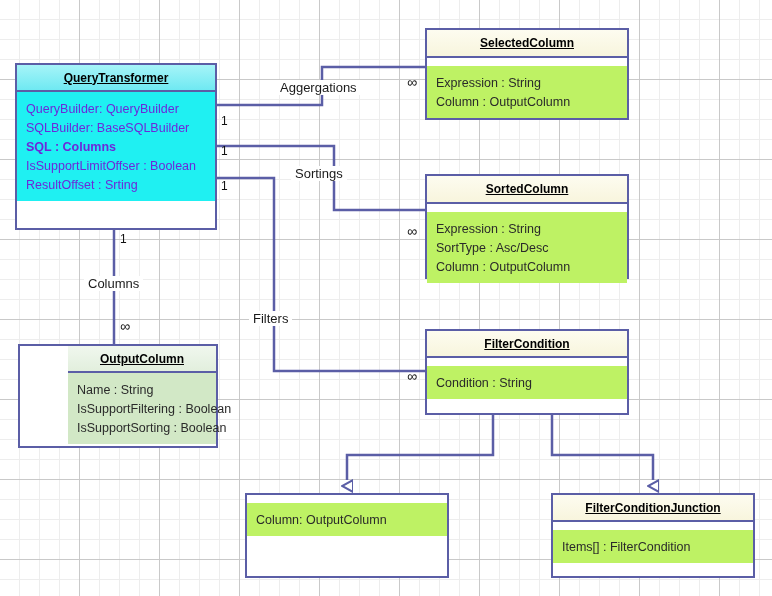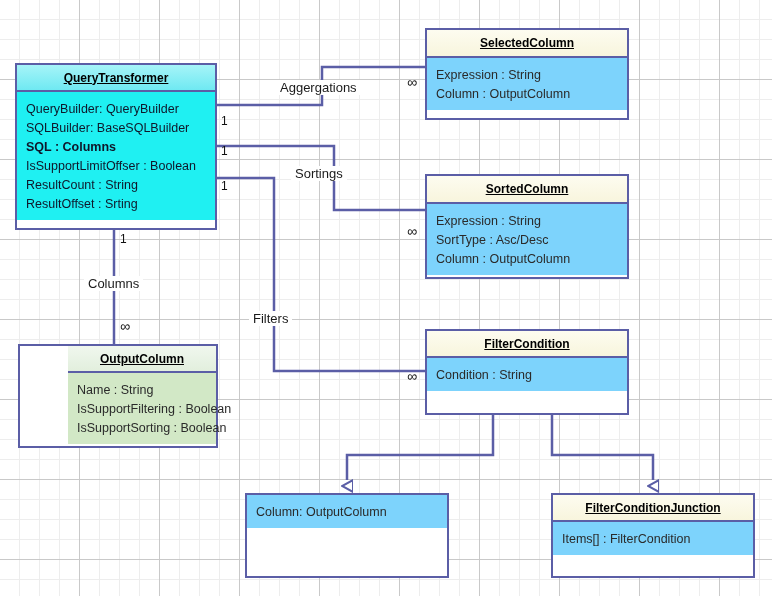--- a/index.html
+++ b/index.html
@@ -58,24 +58,24 @@
     font-size: 12.5px;
     color: #2a2a2a;
     line-height: 19px;
     white-space: nowrap;
   }
   .uml-attr.bold { font-weight: bold; color: #000; }
 
   
   .theme-cyan .uml-header { background: linear-gradient(to bottom,#a6f4f8,#6fe9f2); }
   .theme-cyan .uml-body   { background: #1ff0f2; }
-  .theme-cyan .uml-attr   { color: #0f172a; }
+  .theme-cyan .uml-attr   { color: #6d28d9; }
 
   .theme-yellow .uml-header { background: linear-gradient(to bottom,#fdfcf0,#f8f5dd); }
-  .theme-yellow .uml-body   { background: #7dd3fc; }
+  .theme-yellow .uml-body   { background: #bef264; margin-top: 8px; }
 
   .theme-green .uml-header { background: linear-gradient(to bottom,#f0f7ee,#e2efdd); }
   .theme-green .uml-body   { background: #d2e8c6; }
 
   
   .edge-label {
     position: absolute;
     font-size: 13px;
     color: #1a1a1a;
     background: #ffffff;
@@ -137,21 +137,20 @@
   <div class="mult" style="left:120px; top:233px;">1</div>
   <div class="mult inf" style="left:120px; top:320px;">∞</div>
 
   <div class="uml-class theme-cyan" style="left:15px; top:63px; width:202px; height:167px;">
     <div class="uml-header" style="height:27px;">QueryTransformer</div>
     <div class="uml-body">
       <div class="uml-attr">QueryBuilder: QueryBuilder</div>
       <div class="uml-attr">SQLBuilder: BaseSQLBuilder</div>
       <div class="uml-attr bold">SQL : Columns</div>
       <div class="uml-attr">IsSupportLimitOffser : Boolean</div>
-      <div class="uml-attr">ResultCount : String</div>
       <div class="uml-attr">ResultOffset : Srting</div>
     </div>
   </div>
 
   <div class="uml-class theme-yellow" style="left:425px; top:28px; width:204px; height:92px;">
     <div class="uml-header" style="height:28px;">SelectedColumn</div>
     <div class="uml-body">
       <div class="uml-attr">Expression : String</div>
       <div class="uml-attr">Column : OutputColumn</div>
     </div>

